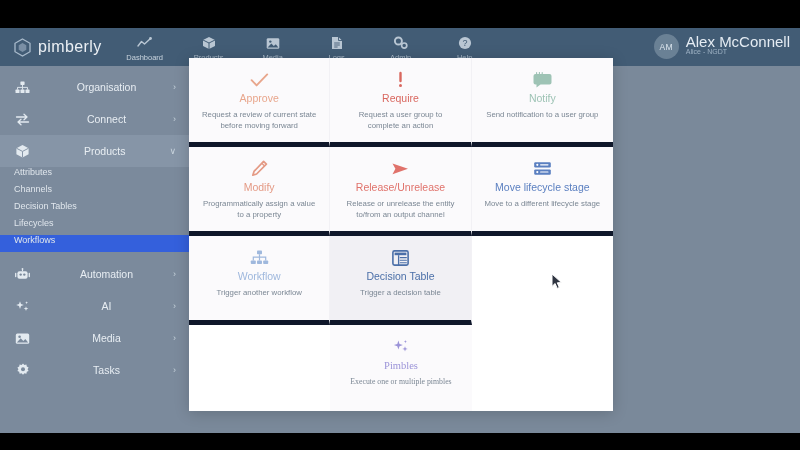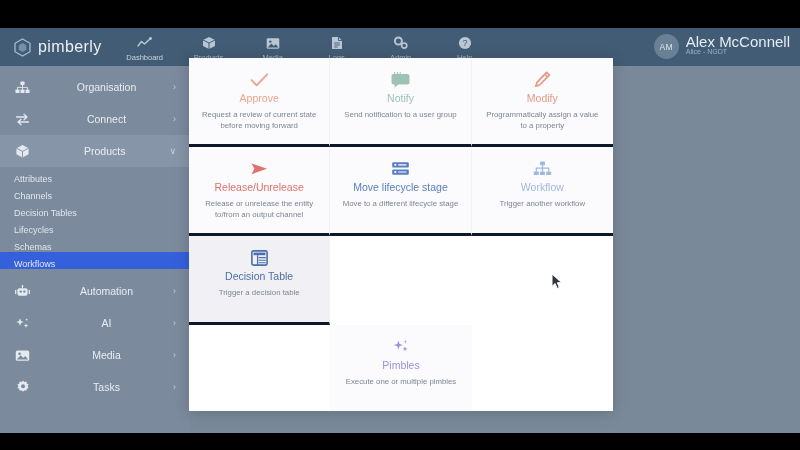--- a/index.html
+++ b/index.html
@@ -81,21 +81,21 @@
   }
   .side-row .s-ico {
     width: 17px; height: 15px; flex: none; margin-right: 9px;
     display: flex; align-items: center; justify-content: center;
   }
   .side-row .s-ico svg { display: block; }
   .side-label { font-size: 10.5px; color: #e6ecf2; flex: 1; text-align: center; }
   .side-chev { font-size: 9px; color: #c3cfda; }
   .side-row.active { background: #798a9d; }
   .side-sub {
-    height: 17px; display: flex; align-items: flex-end;
+    height: 17px; display: flex; align-items: flex-start;
     padding-left: 14px; cursor: pointer;
   }
   .side-sub span { font-size: 9px; color: #dde4eb; }
   .side-sub.active { background: #1d4ed8; }
   .side-divider { height: 6px; }
 
   
   .canvas {
     position: absolute; left: 190px; top: 38px;
     width: 610px; height: 367px;
@@ -121,21 +121,21 @@
     display: grid;
     grid-template-columns: repeat(3, 1fr);
   }
   .card {
     height: 89px;
     display: flex; flex-direction: column; align-items: center;
     padding: 12px 12px 0;
     cursor: pointer;
     background: #fbfafc;
     border-right: 1px solid #f2f1f5;
-    border-bottom: 3px solid #0f172a;
+    border-bottom: 5px solid #0f172a;
     position: relative;
   }
   .card:nth-child(3n) { border-right: none; }
   .card.hovered { background: #f1f0f4; }
   .card-ico {
     height: 19px; display: flex; align-items: center; justify-content: center;
     margin-bottom: 3px;
   }
   .card-ico svg { display: block; }
   .card-title {
@@ -143,20 +143,21 @@
     margin-bottom: 5px; white-space: nowrap;
   }
   .card-desc {
     font-size: 7.8px; line-height: 10.5px; color: #7b8794;
     text-align: center; max-width: 118px;
   }
   .card.solo {
     grid-column: 2 / 3;
     border-right: none; border-bottom: none;
     background: #fbfafc;
+    font-family: Liberation Serif, serif;
   }
   .modal-filler { background: #ffffff; height: 89px; }
 
   
   .cursor {
     position: absolute; left: 551px; top: 273px;
     width: 13px; height: 17px; pointer-events: none;
   }
   .cursor svg { display: block; }
 
@@ -305,23 +306,20 @@
           </div>
         <div class="side-sub">
             <span>Channels</span>
           </div>
         <div class="side-sub">
             <span>Decision Tables</span>
           </div>
         <div class="side-sub">
             <span>Lifecycles</span>
           </div>
-        <div class="side-sub">
-            <span>Schemas</span>
-          </div>
         <div class="side-sub active">
             <span>Workflows</span>
           </div>
       </div>
 
       <div class="side-divider"></div>
 
       <div class="side-row">
         <span class="s-ico">
           <svg width="15" height="13" viewBox="0 0 15 13">
@@ -387,20 +385,30 @@
       <div class="card">
         <span class="card-ico">
           <svg width="19" height="16" viewBox="0 0 19 16">
             <polyline points="1.6,8.2 6.6,13.4 17.2,2.4" fill="none" stroke="#e8a68c" stroke-width="1.9" stroke-linecap="round" stroke-linejoin="round"></polyline>
           </svg>
         </span>
         <div class="card-title" style="color:#e8a68c">Approve</div>
         <div class="card-desc">Request a review of current state before moving forward</div>
       </div>
 
+      <div class="card">
+        <span class="card-ico">
+          <svg width="7" height="17" viewBox="0 0 7 17">
+            <rect x="2.3" y="0.8" width="2.4" height="10.4" rx="1.2" fill="#d9675f"></rect>
+            <circle cx="3.5" cy="14.6" r="1.5" fill="#d9675f"></circle>
+          </svg>
+        </span>
+        <div class="card-title" style="color:#d9675f">Require</div>
+        <div class="card-desc">Request a user group to complete an action</div>
+      </div>
 
       <div class="card">
         <span class="card-ico">
           <svg width="19" height="16" viewBox="0 0 19 16">
             <path d="M2.5 2 H16.5 A2 2 0 0 1 18.5 4 V10.5 A2 2 0 0 1 16.5 12.5 H7.5 L3.5 15.4 V12.5 H2.5 A2 2 0 0 1 0.5 10.5 V4 A2 2 0 0 1 2.5 2 Z" fill="#9ec3b5"></path>
             <path d="M3.6 0.6 L3.6 3 M6.4 0.2 L6.4 2.6 M9.2 0.6 L9.2 3" stroke="#9ec3b5" stroke-width="1.1" stroke-linecap="round"></path>
           </svg>
         </span>
         <div class="card-title" style="color:#9ec3b5">Notify</div>
         <div class="card-desc">Send notification to a user group</div>

